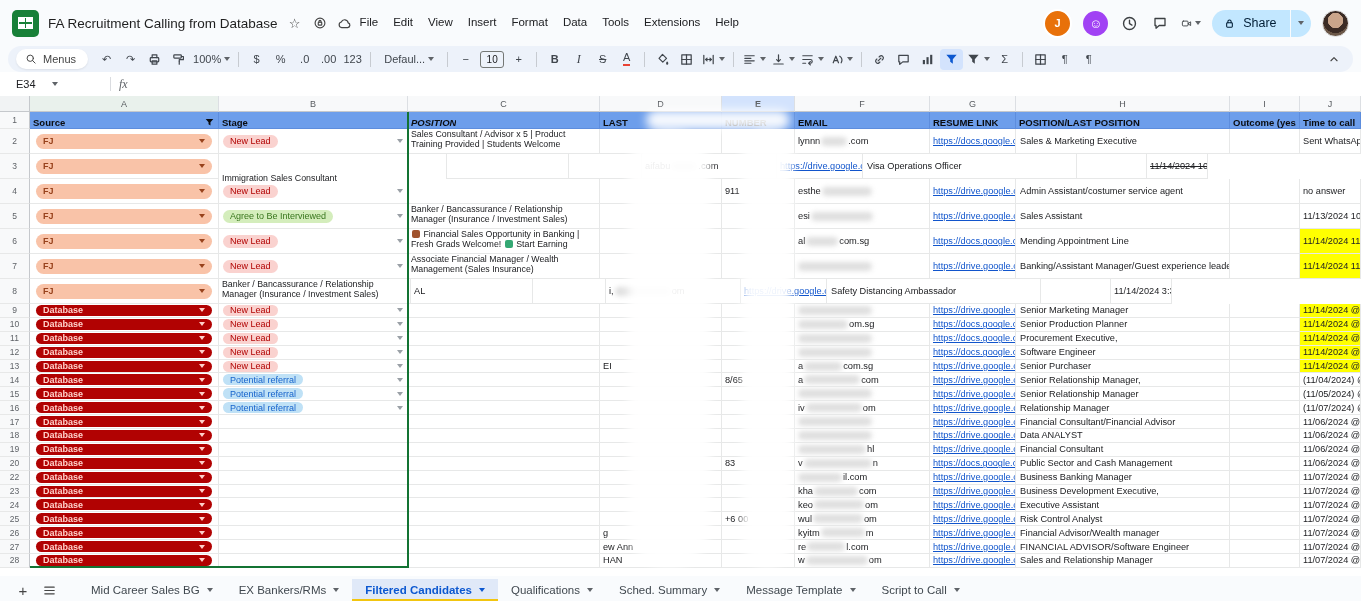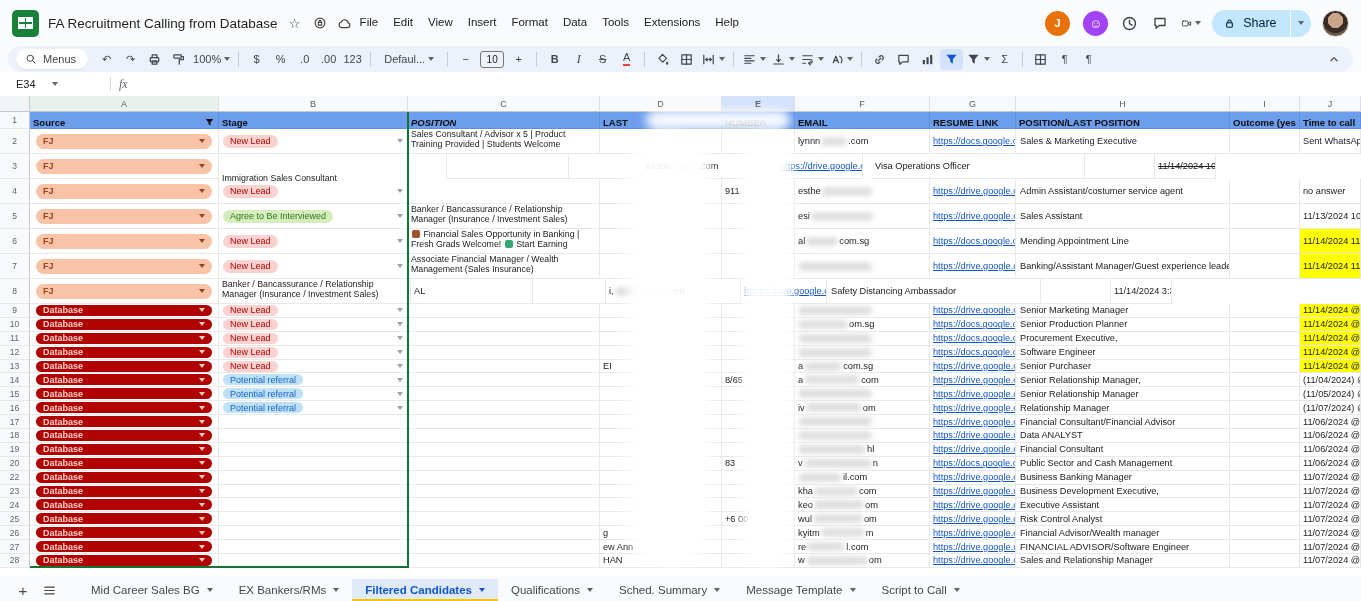--- a/index.html
+++ b/index.html
@@ -469,21 +469,21 @@
           <div class="c" style="width: 135px;">
             <span class="em">
               <span>aifabu</span>
               <span class="eblur" style="width: 26px;"></span>
               <span>.com</span>
             </span>
           </div>
           <div class="c" style="width: 86px;">
             <span class="lnk">https://drive.google.co</span>
           </div>
-          <div class="c" style="width: 214px; margin-left: 8px;">
+          <div class="c" style="width: 214px;">
             <span class="lastpos">Visa Operations Officer</span>
           </div>
           <div class="c" style="width: 70px;"></div>
           <div class="c" style="width: 61px;">
             <span class="timec strike">11/14/2024 10:</span>
           </div>
         </div>
         <div class="row tall" style="height: 25px;">
           <div class="g">4</div>
           <div class="c" style="width: 189px; display: flex; align-items: center;">

